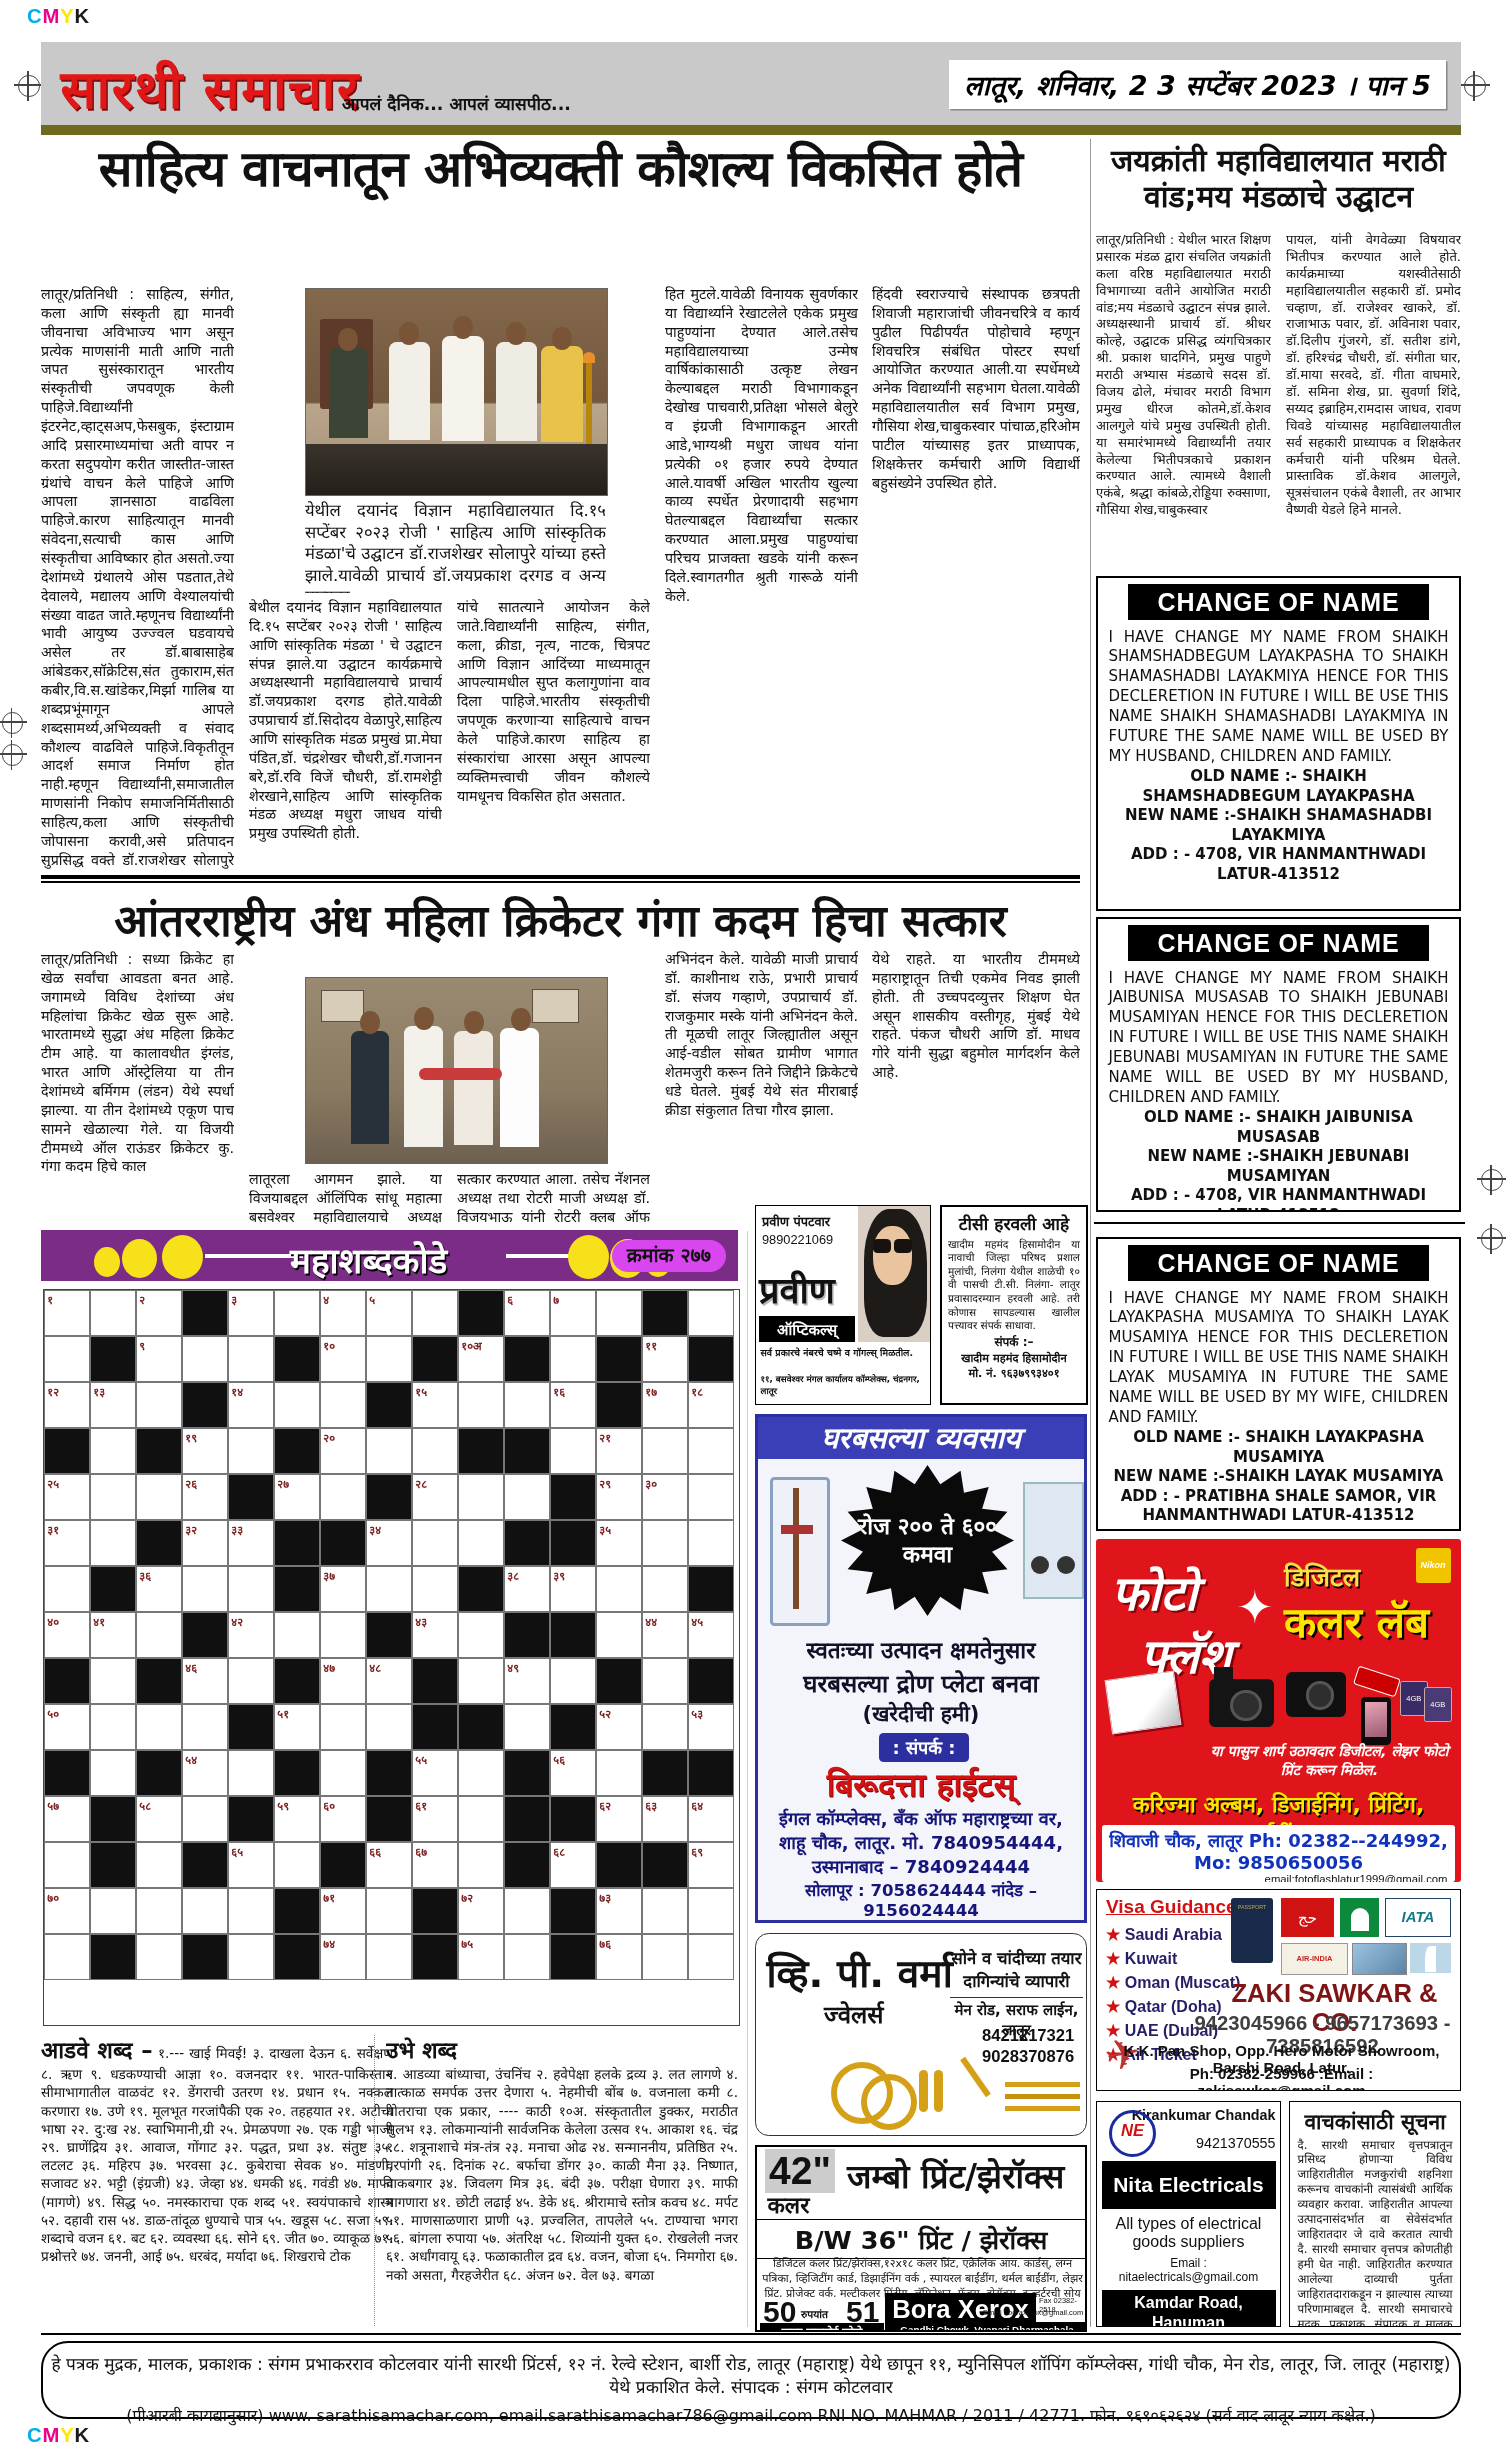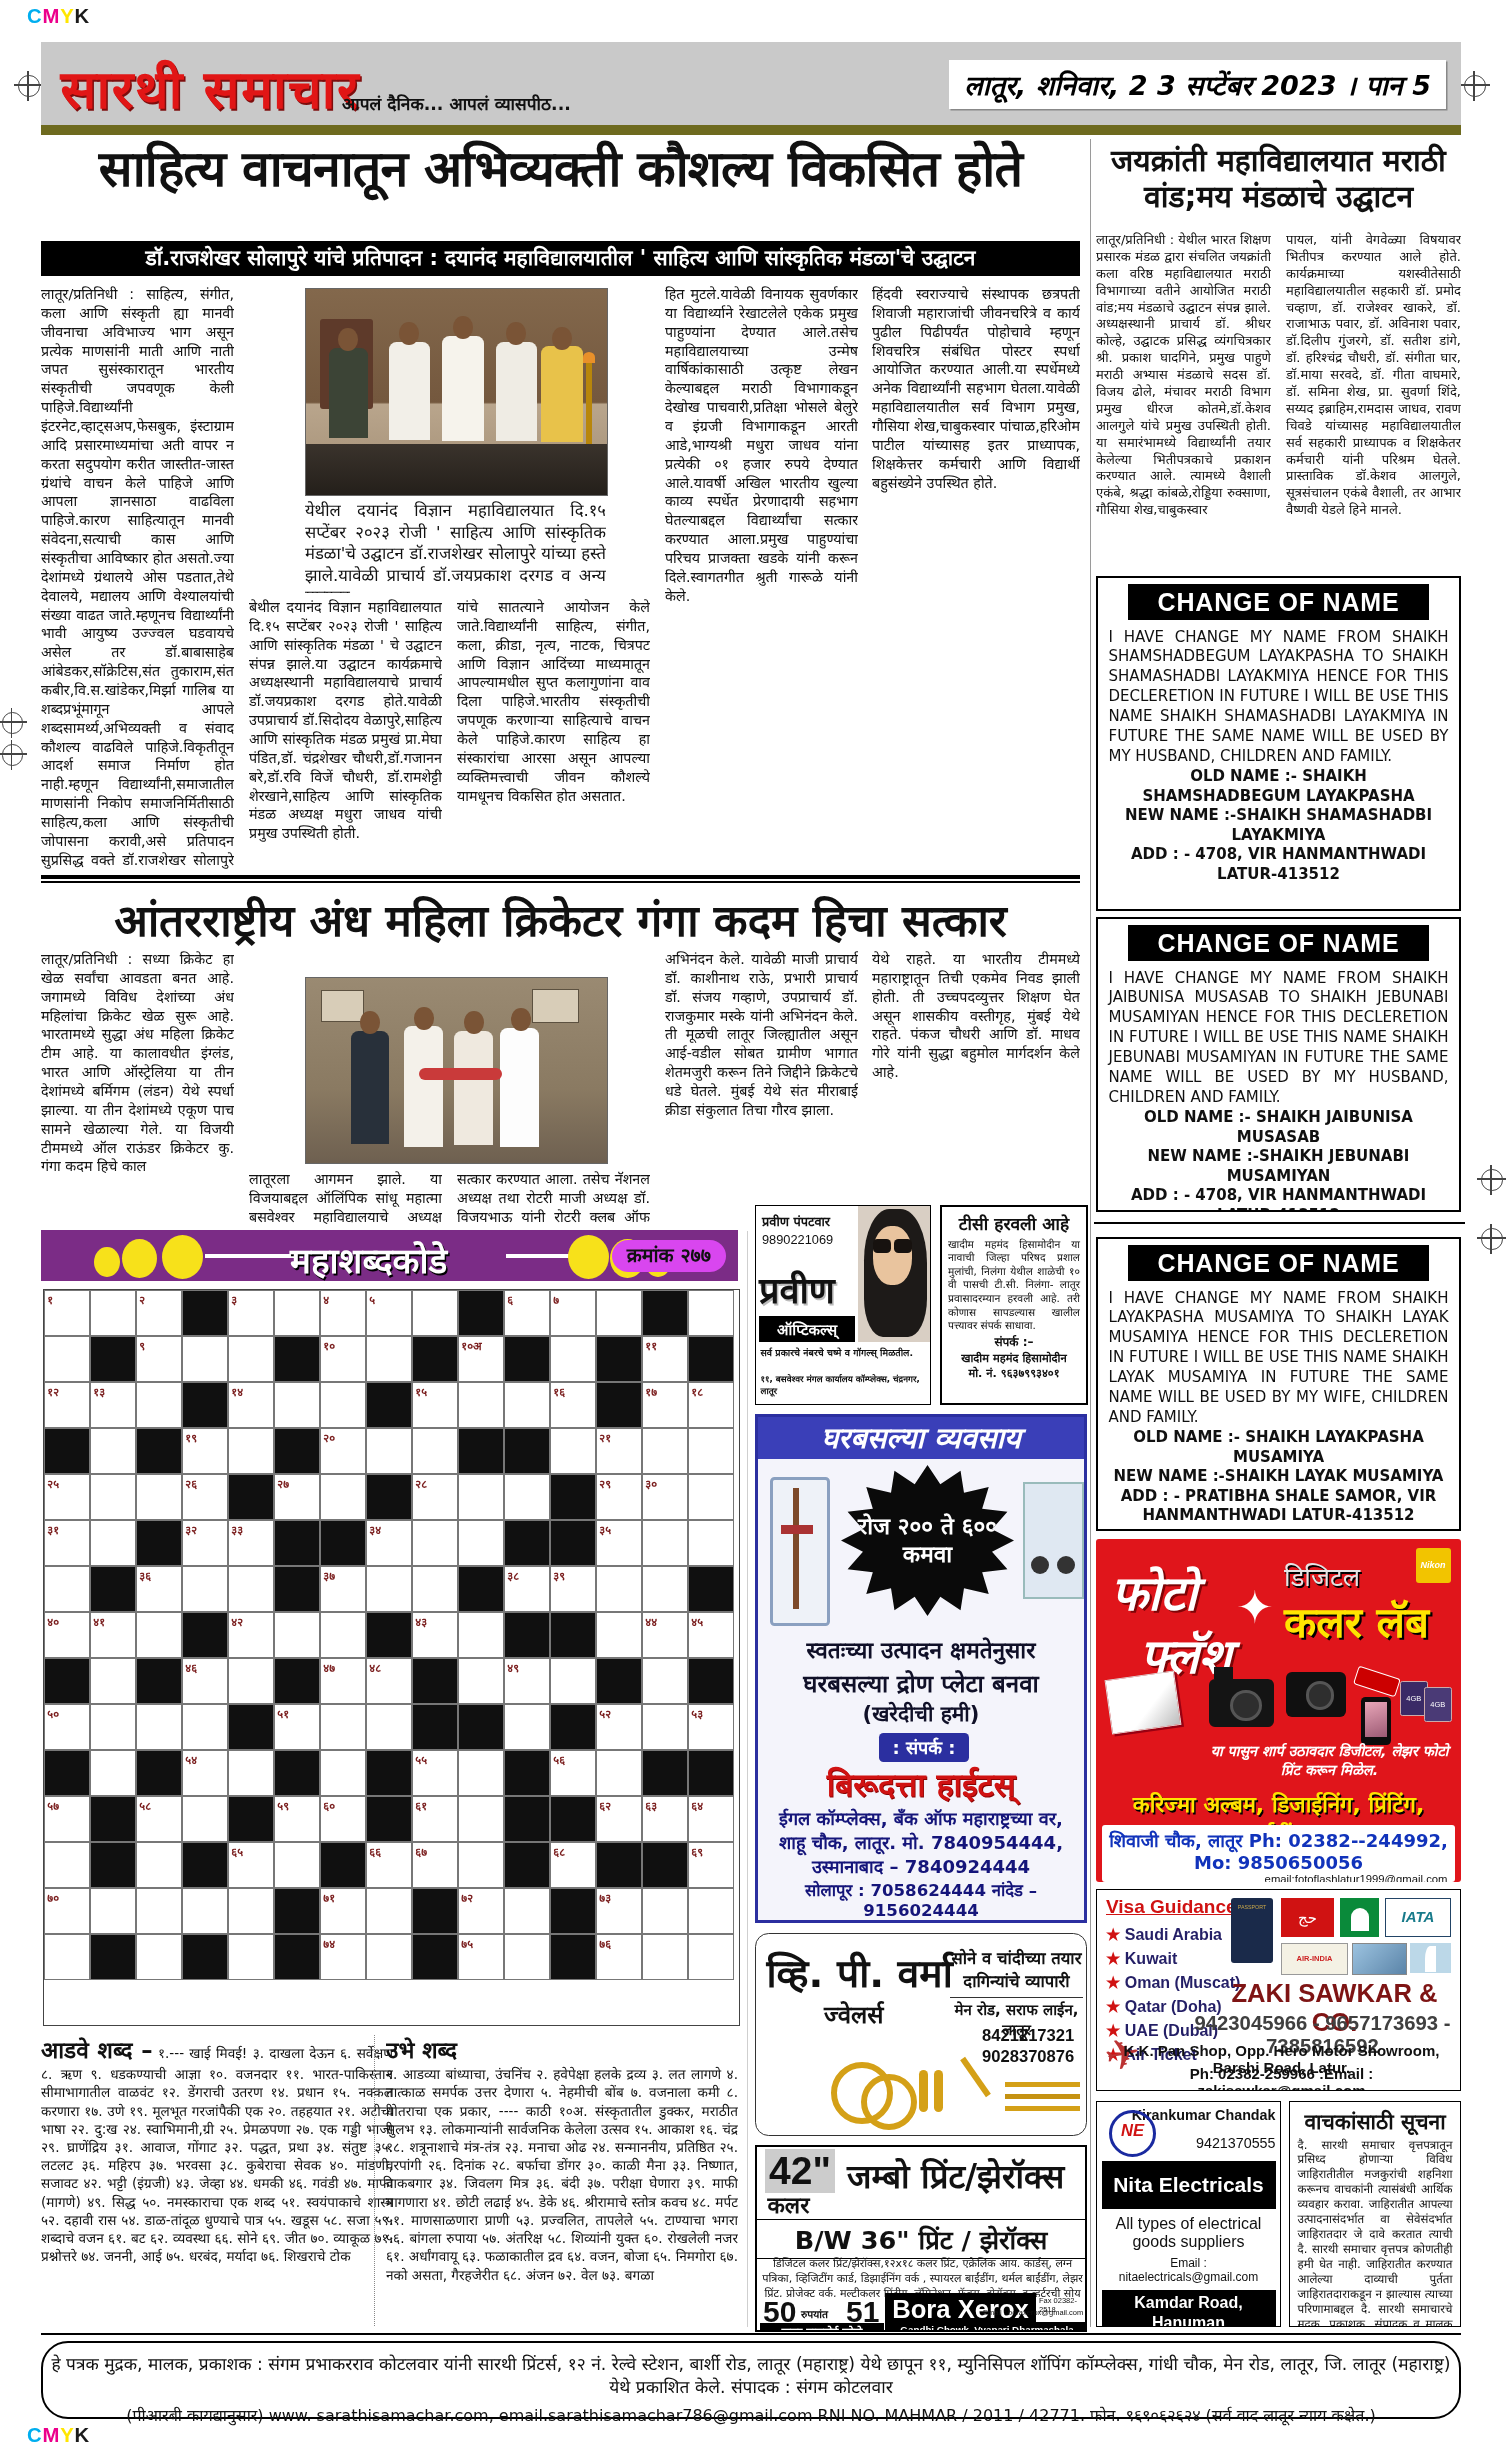--- a/index.html
+++ b/index.html
@@ -88,21 +88,20 @@
   <div class="reg" style="left:1481px;top:1228px;"></div>
 
   <div class="masthead abs">
     <span class="mh-logo">सारथी समाचार</span>
     <span class="mh-tag">आपलं दैनिक... आपलं व्यासपीठ...</span>
     <span class="mh-date">लातूर, शनिवार, 2 3 सप्टेंबर 2023 । पान 5</span>
   </div>
   <div class="olive abs"></div>
 
   <div class="h1 abs">साहित्य वाचनातून अभिव्यक्ती कौशल्य विकसित होते</div>
-  <div class="subband abs">डॉ.राजशेखर सोलापुरे यांचे प्रतिपादन : दयानंद महाविद्यालयातील ' साहित्य आणि सांस्कृतिक मंडळा'चे उद्घाटन</div>
 
   <div class="abs" style="left:41px;top:285px;width:1039px;height:586px;">
     <div class="ncol clip" style="left:0;top:0;height:586px;">लातूर/प्रतिनिधी : साहित्य, संगीत, कला आणि संस्कृती ह्या मानवी जीवनाचा अविभाज्य भाग असून प्रत्येक माणसांनी माती आणि नाती जपत सुसंस्कारातून भारतीय संस्कृतीची जपवणूक केली पाहिजे.विद्यार्थ्यांनी इंटरनेट,व्हाट्सअप,फेसबुक, इंस्टाग्राम आदि प्रसारमाध्यमांचा अती वापर न करता सदुपयोग करीत जास्तीत-जास्त ग्रंथांचे वाचन केले पाहिजे आणि आपला ज्ञानसाठा वाढविला पाहिजे.कारण साहित्यातून मानवी संवेदना,सत्याची कास आणि संस्कृतीचा आविष्कार होत असतो.ज्या देशांमध्ये ग्रंथालये ओस पडतात,तेथे देवालये, मद्यालय आणि वेश्यालयांची संख्या वाढत जाते.म्हणूनच विद्यार्थ्यांनी भावी आयुष्य उज्ज्वल घडवायचे असेल तर डॉ.बाबासाहेब आंबेडकर,सॉक्रेटिस,संत तुकाराम,संत कबीर,वि.स.खांडेकर,मिर्झा गालिब या शब्दप्रभूंमागून आपले शब्दसामर्थ्य,अभिव्यक्ती व संवाद कौशल्य वाढविले पाहिजे.विकृतीतून आदर्श समाज निर्माण होत नाही.म्हणून विद्यार्थ्यांनी,समाजातील माणसांनी निकोप समाजनिर्मितीसाठी साहित्य,कला आणि संस्कृतीची जोपासना करावी,असे प्रतिपादन सुप्रसिद्ध वक्ते डॉ.राजशेखर सोलापुरे यांनी केले.</div>
     <div class="ncol clip" style="left:208px;top:313px;height:273px;">बेथील दयानंद विज्ञान महाविद्यालयात दि.१५ सप्टेंबर २०२३ रोजी ' साहित्य आणि सांस्कृतिक मंडळा ' चे उद्घाटन संपन्न झाले.या उद्घाटन कार्यक्रमाचे अध्यक्षस्थानी महाविद्यालयाचे प्राचार्य डॉ.जयप्रकाश दरगड होते.यावेळी उपप्राचार्य डॉ.सिदोदय वेळापुरे,साहित्य आणि सांस्कृतिक मंडळ प्रमुखं प्रा.मेघा पंडित,डॉ. चंद्रशेखर चौधरी,डॉ.गजानन बरे,डॉ.रवि विजें चौधरी, डॉ.रामशेट्टी शेरखाने,साहित्य आणि सांस्कृतिक मंडळ अध्यक्ष मधुरा जाधव यांची प्रमुख उपस्थिती होती.</div>
     <div class="ncol clip" style="left:416px;top:313px;height:273px;">यांचे सातत्याने आयोजन केले जाते.विद्यार्थ्यांनी साहित्य, संगीत, कला, क्रीडा, नृत्य, नाटक, चित्रपट आणि विज्ञान आदिंच्या माध्यमातून आपल्यामधील सुप्त कलागुणांना वाव दिला पाहिजे.भारतीय संस्कृतीची जपणूक करणाऱ्या साहित्याचे वाचन केले पाहिजे.कारण साहित्य हा संस्कारांचा आरसा असून आपल्या व्यक्तिमत्त्वाची जीवन कौशल्ये यामधूनच विकसित होत असतात.</div>
     <div class="ncol clip" style="left:624px;top:0;height:586px;">हित मुटले.यावेळी विनायक सुवर्णकार या विद्यार्थ्याने रेखाटलेले एकेक प्रमुख पाहुण्यांना देण्यात आले.तसेच महाविद्यालयाच्या उन्मेष वार्षिकांकासाठी उत्कृष्ट लेखन केल्याबद्दल मराठी विभागाकडून देखोख पाचवारी,प्रतिक्षा भोसले बेलुरे व इंग्रजी विभागाकडून आरती आडे,भाग्यश्री मधुरा जाधव यांना प्रत्येकी ०१ हजार रुपये देण्यात आले.यावर्षी अखिल भारतीय खुल्या काव्य स्पर्धेत प्रेरणादायी सहभाग घेतल्याबद्दल विद्यार्थ्यांचा सत्कार करण्यात आला.प्रमुख पाहुण्यांचा परिचय प्राजक्ता खडके यांनी करून दिले.स्वागतगीत श्रुती गारूळे यांनी केले.</div>
     <div class="ncol clip" style="left:831px;top:0;height:586px;width:208px;">हिंदवी स्वराज्याचे संस्थापक छत्रपती शिवाजी महाराजांची जीवनचरित्रे व कार्य पुढील पिढीपर्यंत पोहोचावे म्हणून शिवचरित्र संबंधित पोस्टर स्पर्धा आयोजित करण्यात आली.या स्पर्धेमध्ये अनेक विद्यार्थ्यांनी सहभाग घेतला.यावेळी महाविद्यालयातील सर्व विभाग प्रमुख, गौसिया शेख,चाबुकस्वार पांचाळ,हरिओम पाटील यांच्यासह इतर प्राध्यापक, शिक्षकेत्तर कर्मचारी आणि विद्यार्थी बहुसंख्येने उपस्थित होते.</div>
 
     <div class="photo ph1" style="left:264px;top:3px;width:301px;height:206px;">
       <div class="abs" style="left:13.6px;top:30px;width:53px;height:90px;background:#5e3a2a;border-radius:3px;"></div>
@@ -687,21 +686,21 @@
     <div class="conbody">I HAVE CHANGE MY NAME FROM SHAIKH LAYAKPASHA MUSAMIYA TO SHAIKH LAYAK MUSAMIYA HENCE FOR THIS DECLERETION IN FUTURE I WILL BE USE THIS NAME SHAIKH LAYAK MUSAMIYA IN FUTURE THE SAME NAME WILL BE USED BY MY WIFE, CHILDREN AND FAMILY.</div>
     <div class="conline">OLD NAME :- SHAIKH LAYAKPASHA MUSAMIYA</div>
     <div class="conline">NEW NAME :-SHAIKH LAYAK MUSAMIYA</div>
     <div class="conline">ADD : - PRATIBHA SHALE SAMOR, VIR HANMANTHWADI LATUR-413512</div>
   </div>
 
   <div class="abs clip" style="left:1096px;top:1539px;width:365px;height:343px;background:#e0151b;border-radius:3px;">
     <div class="abs" style="left:15px;top:19.6px;font-size:48px;font-weight:900;color:#fff;font-style:italic;text-shadow:2.3px 2.3px 0 #7e0406;">फोटो</div>
     <div class="abs" style="left:44px;top:83px;font-size:48px;font-weight:900;color:#fff;font-style:italic;text-shadow:2.3px 2.3px 0 #7e0406;">फ्लॅश</div>
     <div class="abs" style="left:140px;top:42px;font-size:45px;color:#fff;">✦</div>
-    <div class="abs" style="left:188px;top:19.6px;font-size:25.6px;font-weight:400;color:#e5e5e5;text-shadow:1.5px 1.5px 0 #000;text-align:center;">डिजिटल</div>
+    <div class="abs" style="left:188px;top:19.6px;font-size:25.6px;font-weight:700;color:#fde047;text-shadow:1.5px 1.5px 0 #000;text-align:center;">डिजिटल</div>
     <div class="abs" style="left:188px;top:53px;font-size:42px;font-weight:900;color:#ffe400;text-shadow:2.3px 2.3px 0 #000;">कलर लॅब</div>
     <div class="abs latin" style="right:10.5px;top:9px;width:35px;height:35px;background:#f2c400;color:#fff;font-size:9px;font-weight:bold;text-align:center;line-height:35px;font-style:italic;border-radius:3px;">Nikon</div>
     <div class="abs" style="left:12px;top:136px;width:68px;height:53px;background:linear-gradient(135deg,#fff 60%,#bbb);transform:rotate(-8deg);box-shadow:2.3px 2.3px 0 #901;border:1.5px solid #ddd;"></div>
     <div class="abs" style="left:113px;top:140px;width:65px;height:48px;background:#141414;border-radius:6px;">
       <div class="abs" style="left:21px;top:10.5px;width:25.6px;height:25.6px;background:#2e2e2e;border:3px solid #555;border-radius:50%;"></div>
       <div class="abs" style="left:4.5px;top:-12px;width:19.6px;height:12px;background:#141414;"></div>
     </div>
     <div class="abs" style="left:190px;top:133px;width:60px;height:45px;background:#101010;border-radius:6px;">
       <div class="abs" style="left:19.6px;top:9px;width:22.6px;height:22.6px;background:#2e2e2e;border:3px solid #555;border-radius:50%;"></div>
     </div>

